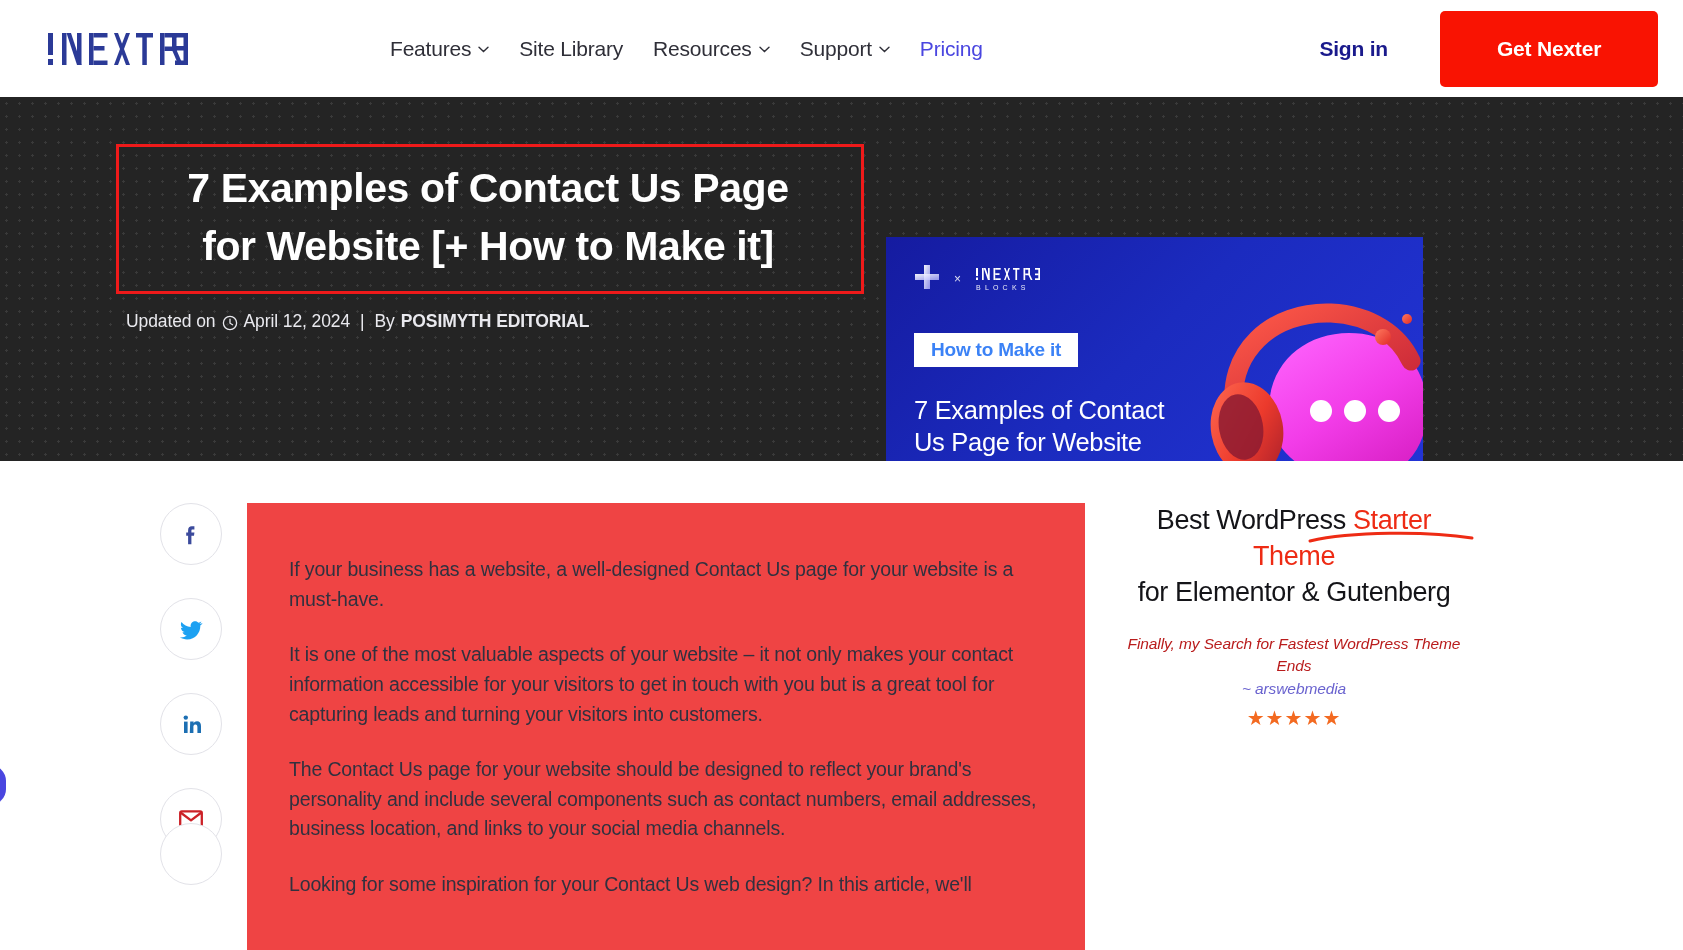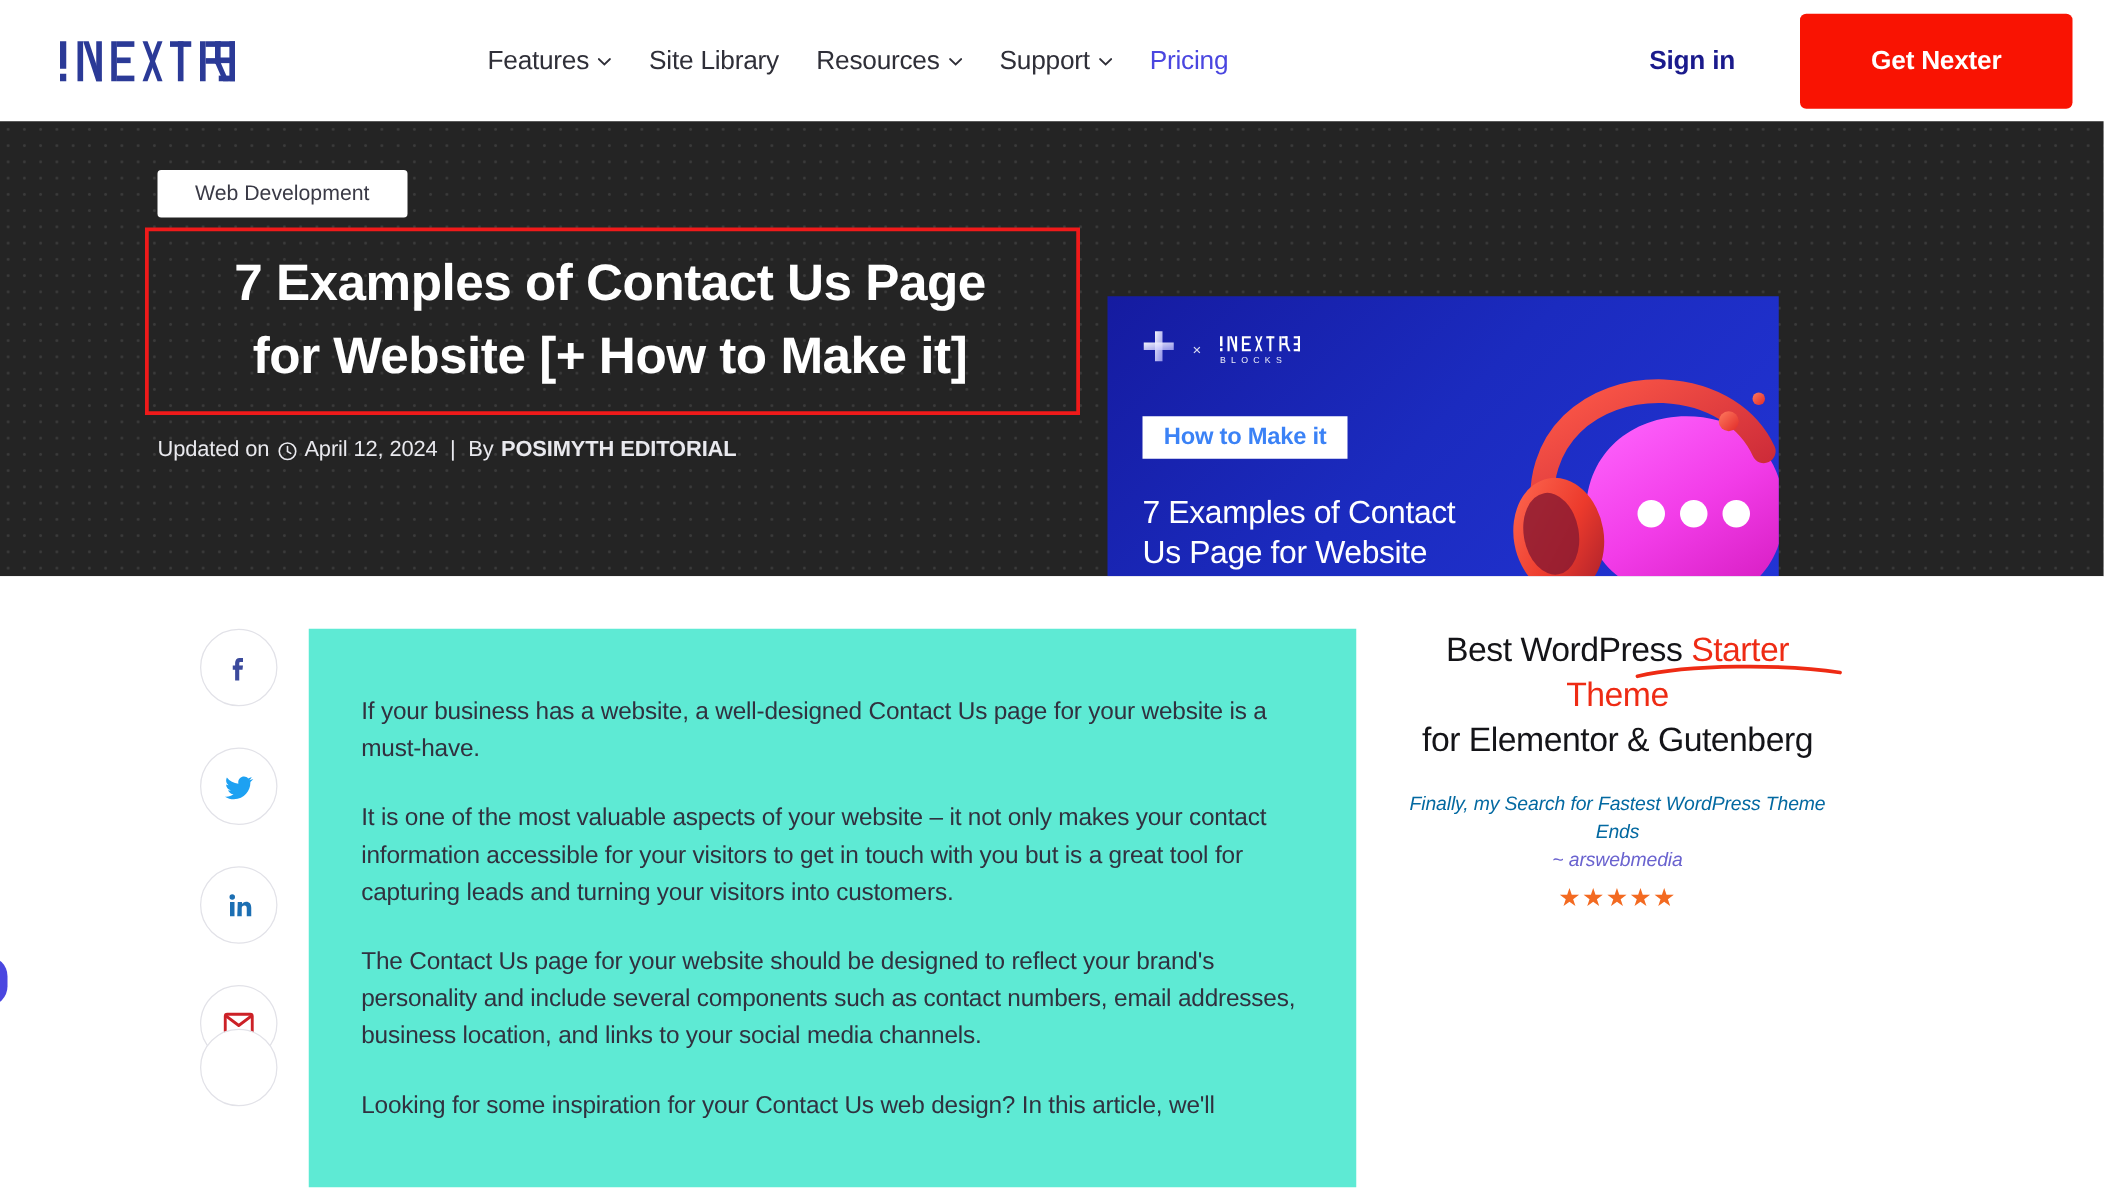--- a/index.html
+++ b/index.html
@@ -234,21 +234,21 @@
     width:16px; height:40px;
     border-radius:0 20px 20px 0;
     background:#4a46e0;
   }
 
   .article {
     position:absolute;
     left:247px; top:42px;
     width:838px;
     height:447px;
-    background:#5eead4;
+    background:#ef4444;
     padding:52px 42px 0 42px;
   }
   .article p {
     color:#31313f;
     font-size:19.5px;
     line-height:1.52;
     margin-bottom:26px;
     letter-spacing:-0.15px;
   }
   .article p:last-child { margin-bottom:0; }
@@ -285,21 +285,21 @@
     letter-spacing:2.1px;
     border:none;
     border-radius:6px;
     cursor:pointer;
     font-family:"Liberation Sans", sans-serif;
   }
   .promo-quote {
     margin-top:22px;
     font-size:15.5px;
     font-style:italic;
-    color:#0369a1;
+    color:#b91c1c;
     line-height:1.42;
     letter-spacing:-0.1px;
   }
   .promo-author {
     margin-top:3px;
     font-size:15.5px;
     font-style:italic;
     color:#6a63cf;
     letter-spacing:-0.1px;
   }
@@ -379,21 +379,20 @@
 
   <div class="header-right">
     <span class="signin">Sign in</span>
     <button class="cta-btn">Get Nexter</button>
   </div>
 </div>
 
 <div class="hero">
   <div class="hero-inner">
     <div class="hero-left">
-      <div class="cat-badge">Web Development</div>
       <div class="title-box">
         <div class="hero-title">
           <span>7 Examples of Contact Us Page</span><br>
           <span>for Website [+ How to Make it]</span>
         </div>
       </div>
       <div class="hero-meta">
         <span>Updated on</span>
         <span class="clock">
           <svg width="16" height="16" viewBox="0 0 16 16">

